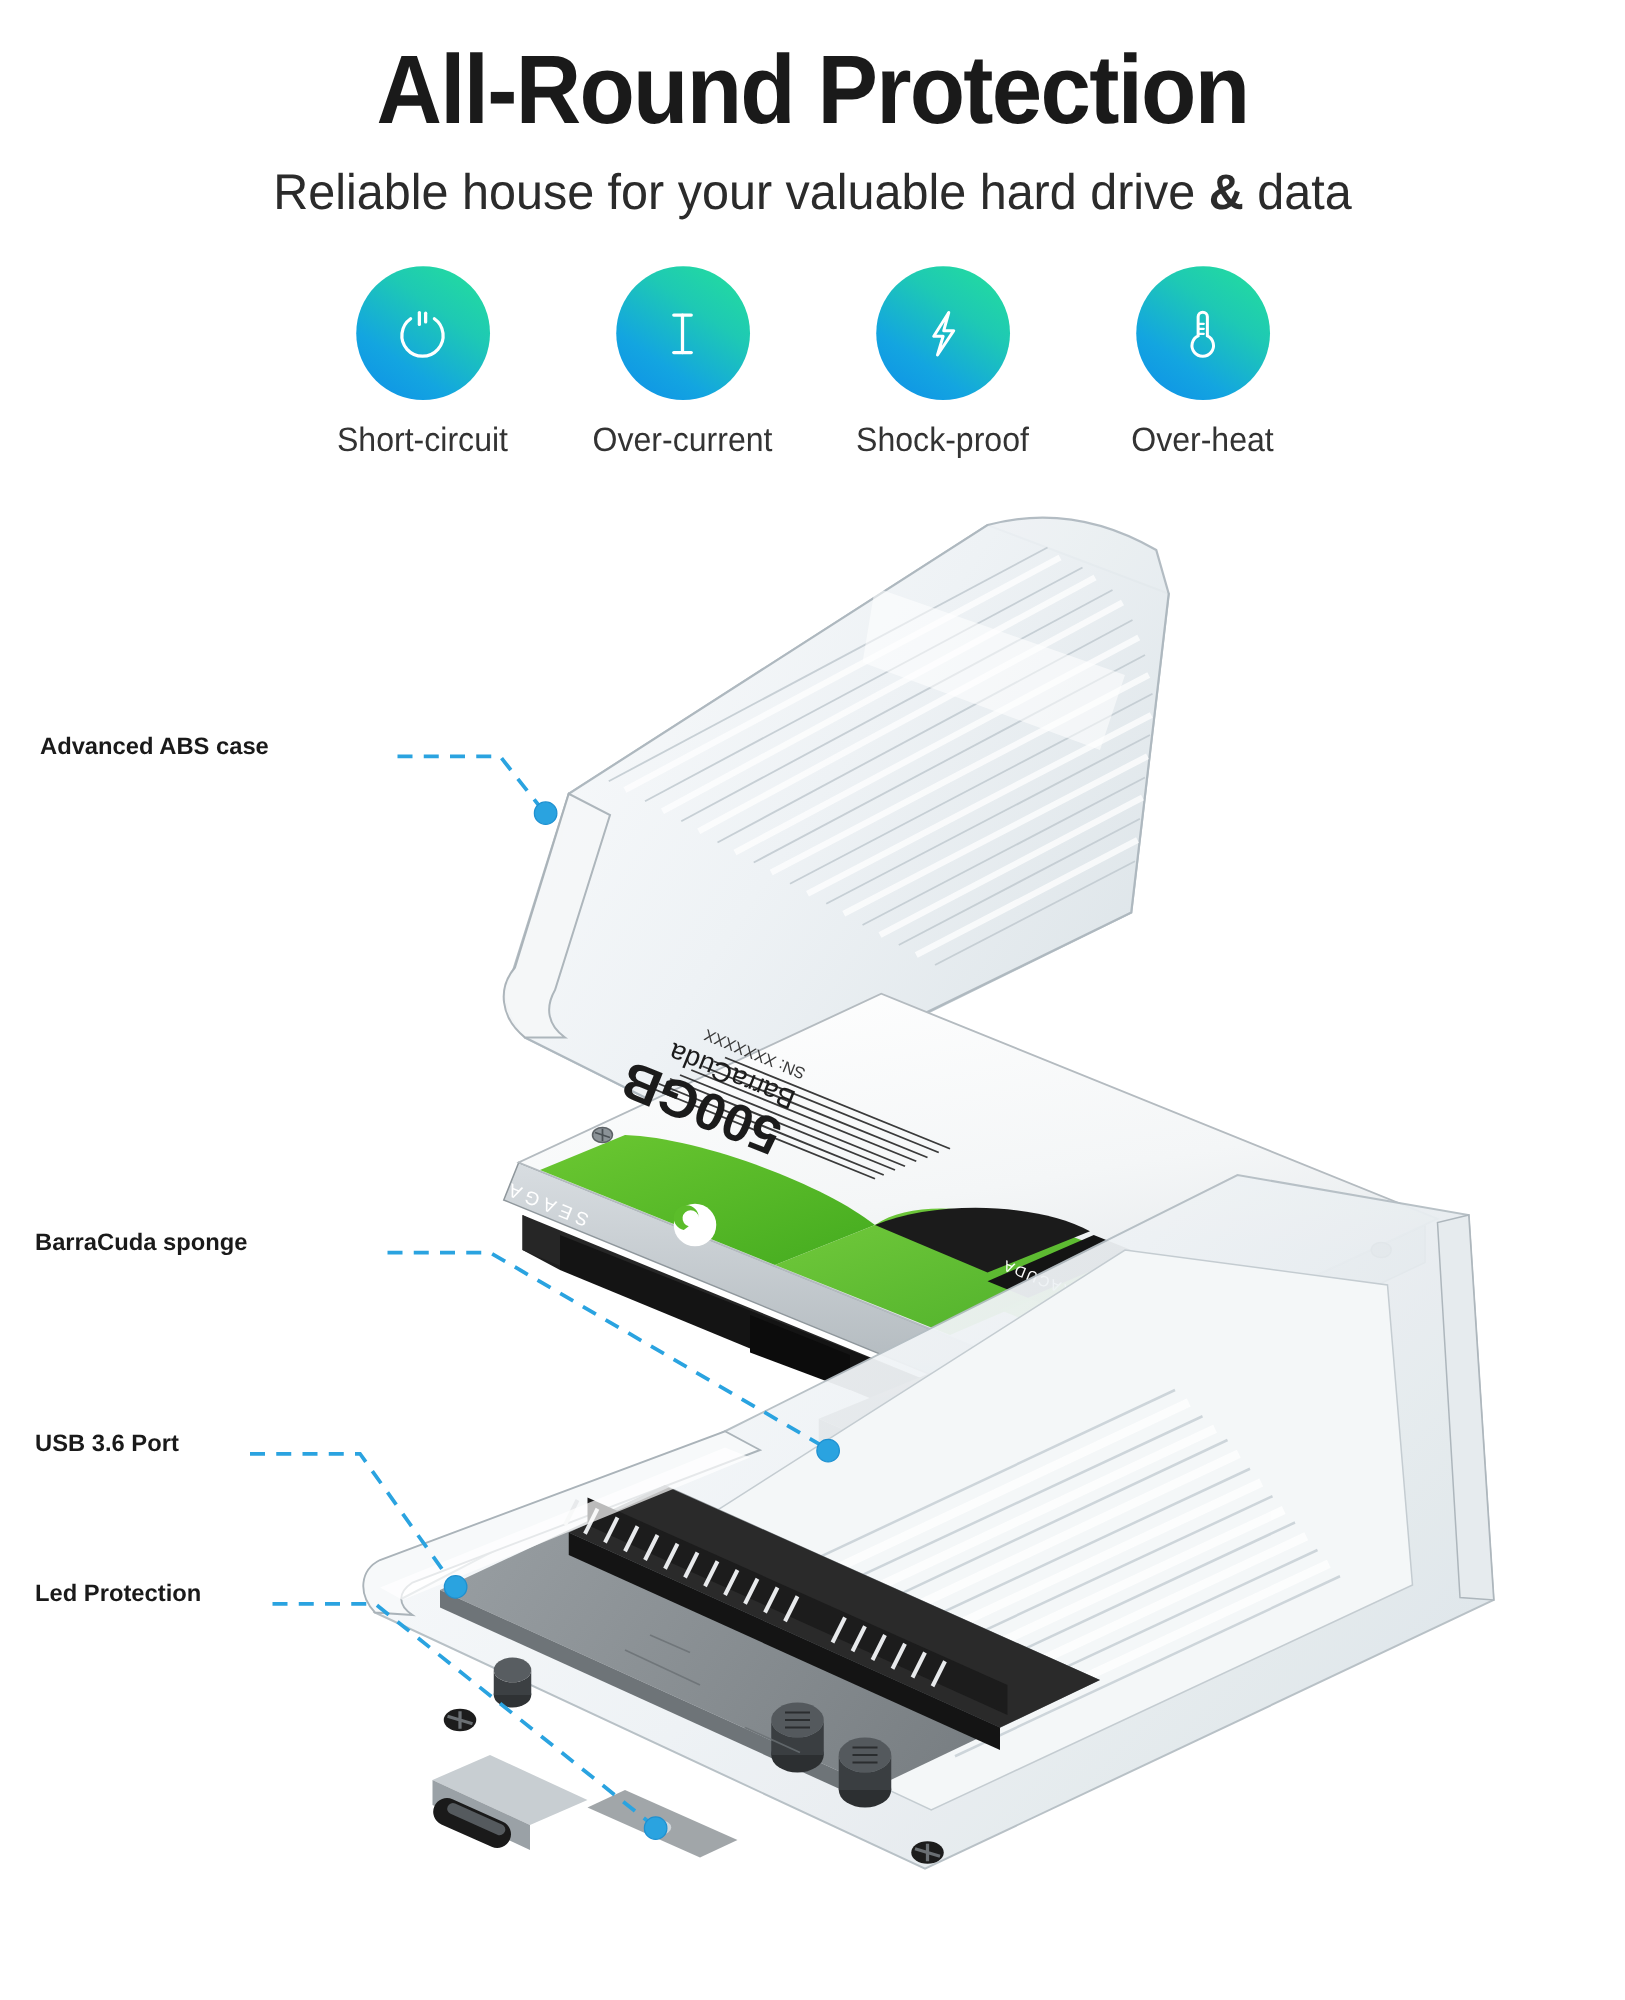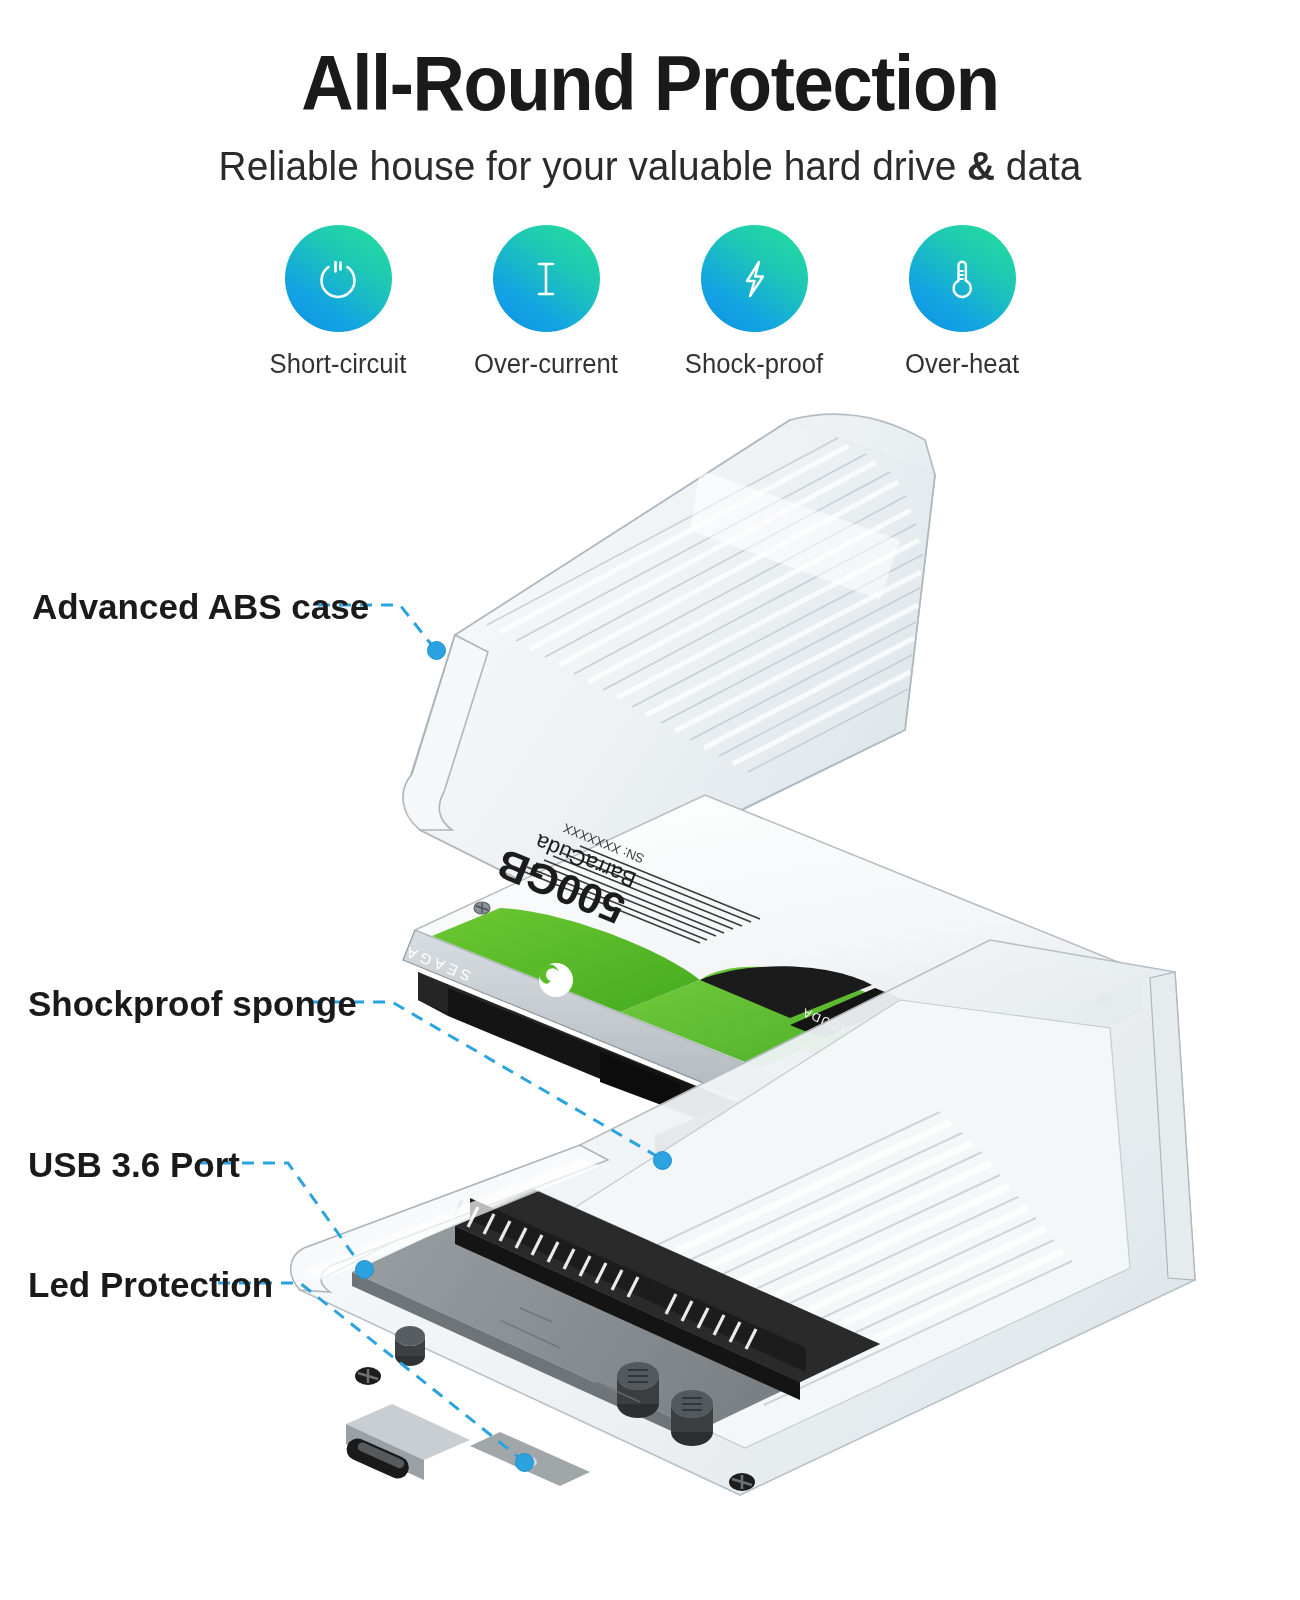--- a/index.html
+++ b/index.html
@@ -6,21 +6,21 @@
   body{
     width:1300px;height:1600px;
     background:#ffffff;
     font-family:"Liberation Sans", sans-serif;
     overflow:hidden;
     position:relative;
   }
   .page{position:relative;width:1300px;height:1600px;overflow:hidden;}
 
   
-  .header{text-align:center;padding-top:44px;}
+  .header{text-align:center;padding-top:32px;}
   .title{
     font-size:78px;font-weight:bold;color:#1a1a1a;
     letter-spacing:-1.5px;line-height:1.0;
     transform:scaleX(0.93);transform-origin:center;
   }
   .subtitle{
     font-size:40px;color:#2b2b2b;font-weight:300;
     margin-top:22px;letter-spacing:0px;
     transform:scaleX(0.97);transform-origin:center;
   }
@@ -42,21 +42,21 @@
   .fcircle svg{display:block;}
   .flabel{
     margin-top:17px;font-size:27px;color:#333333;font-weight:400;
     white-space:nowrap;transform:scaleX(0.95);
   }
 
   
   .stage{position:absolute;left:0;top:400px;width:1300px;height:1200px;}
 
   
-  .callout{position:absolute;font-size:35px;font-weight:bold;color:#1a1a1a;white-space:nowrap;}
+  .callout{position:absolute;font-size:19px;font-weight:bold;color:#1a1a1a;white-space:nowrap;}
   .dot{
     position:absolute;width:17px;height:17px;border-radius:50%;
     background:#2aa3e0;border:1px solid #1e90d0;
   }
 
   svg.illus{position:absolute;left:0;top:0;overflow:visible;}
 </style>
 </head>
 <body>
 
@@ -389,18 +389,18 @@
         <path d="M218 883 L300 883 L522 1060"></path>
       </g>
     </svg>
 
     <div class="dot" style="left:427px;top:241px;"></div>
     <div class="dot" style="left:653px;top:751px;"></div>
     <div class="dot" style="left:355px;top:860px;"></div>
     <div class="dot" style="left:515px;top:1053px;"></div>
 
     <div class="callout" style="left:32px;top:187px;">Advanced ABS case</div>
-    <div class="callout" style="left:28px;top:584px;">Shockproof sponge</div>
+    <div class="callout" style="left:28px;top:584px;">BarraCuda sponge</div>
     <div class="callout" style="left:28px;top:745px;">USB 3.6 Port</div>
     <div class="callout" style="left:28px;top:865px;">Led Protection</div>
 
   </div>
 </div>
 
 </body></html>

